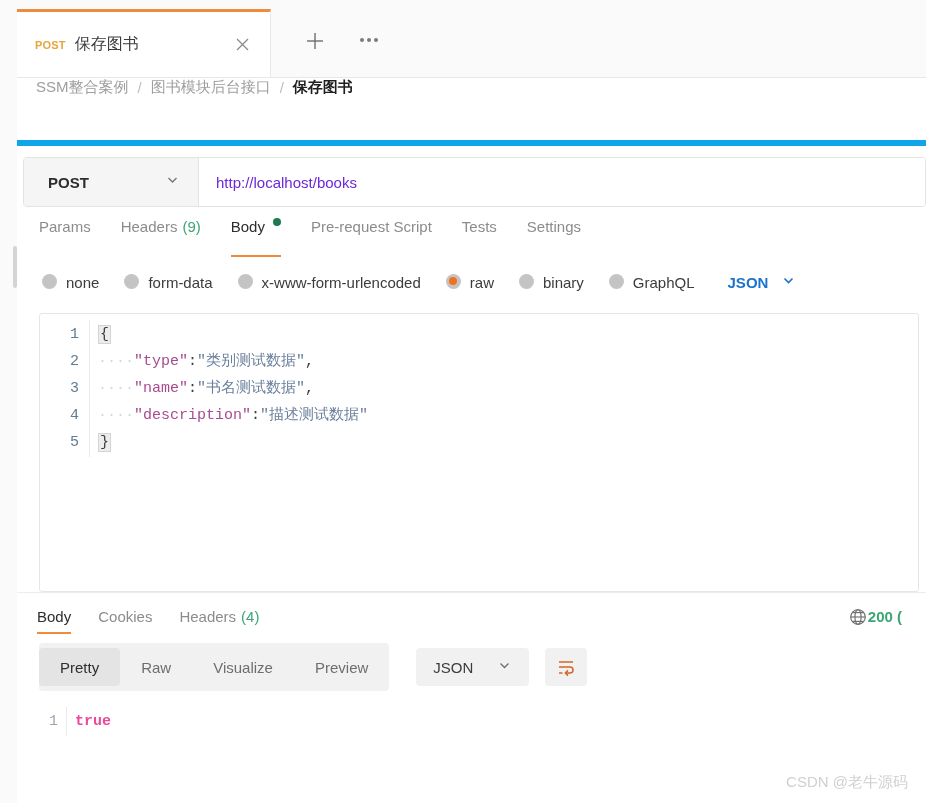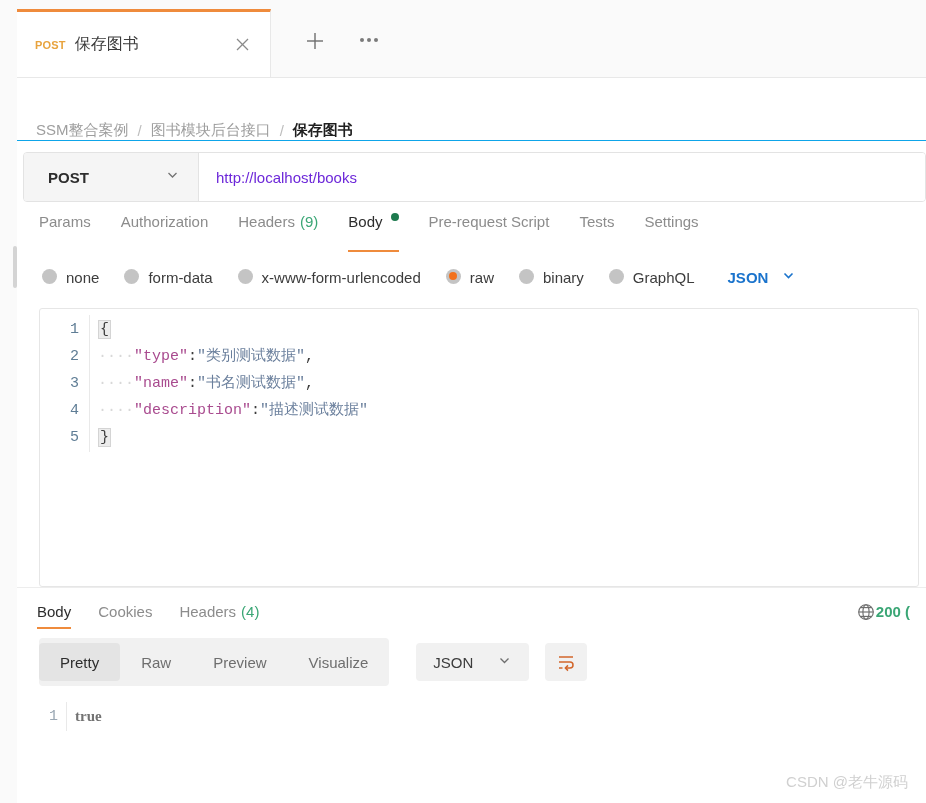--- a/index.html
+++ b/index.html
@@ -85,22 +85,22 @@
   .tab-more i {
     width: 4.5px; height: 4.5px; border-radius: 50%;
     background: #7a7a7a; display: block;
   }
 
   
   .breadcrumb-bar {
     position: relative;
     height: 62px;
     background: #ffffff;
-    border-bottom: 1px solid #0ea5e9;
-    display: flex; align-items: flex-end;
+    border-bottom: 6px solid #0ea5e9;
+    display: flex; align-items: flex-start;
   }
   .breadcrumb {
     margin-left: 19px;
     display: flex; align-items: center;
     font-size: 15px;
   }
   .crumb { color: #9e9e9e; }
   .crumb.current { color: #1f1f1f; font-weight: bold; }
   .crumb-sep { color: #bdbdbd; margin: 0 9px; }
 
@@ -266,21 +266,21 @@
     white-space: nowrap;
   }
   .resp-tab.active { color: #2d2d2d; }
   .resp-tab.active::after {
     content: ""; position: absolute;
     left: 0; right: 0; bottom: 6px;
     height: 2px; background: #ef8b3c;
   }
   .resp-tab .count { color: #3aa675; margin-left: 5px; }
   .status-area {
-    position: absolute; right: 8px; top: 0; height: 47px;
+    position: absolute; right: 16px; top: 0; height: 47px;
     display: flex; align-items: center; 
     padding-right: 8px;
   }
   .globe-icon { color: #6e6e6e; display: flex; align-items: center; }
   .status-code {
     font-size: 15px; color: #3aa675; font-weight: bold;
     white-space: nowrap;
   }
 
   
@@ -324,21 +324,21 @@
 
   
   .resp-body {
     position: relative;
     height: 58px;
     font-family: "Liberation Mono", monospace;
     font-size: 15px; line-height: 27px;
     padding-top: 14px;
   }
   .resp-body .code-line .ln { color: #9aa7b3; width: 58px; padding-right: 17px; }
-  .resp-true { color: #737373; font-weight: bold; font-family: Liberation Serif, serif; }
+  .resp-true { color: #ec4899; font-weight: bold; }
 
   
   .watermark {
     position: absolute; right: 18px; bottom: 11px;
     font-size: 15px; color: #d0d0d0;
     white-space: nowrap;
   }
 </style>
 </head>
 <body>
@@ -397,23 +397,20 @@
         </div>
         <div class="url-input">http://localhost/books</div>
       </div>
     </div>
 
     <div class="req-tabs">
       <div class="req-tab">
         <span>Params</span>
       </div>
       <div class="req-tab">
-        <span>Authorization</span>
-      </div>
-      <div class="req-tab">
         <span>Headers</span>
         <span class="count">(9)</span>
       </div>
       <div class="req-tab active">
         <span>Body</span>
         <span class="greendot"></span>
       </div>
       <div class="req-tab">
         <span>Pre-request Script</span>
       </div>
@@ -514,22 +511,22 @@
           </svg>
         </span>
         <span class="status-code">200 (</span>
       </div>
     </div>
 
     <div class="resp-toolbar">
       <div class="seg-group">
         <div class="seg active">Pretty</div>
         <div class="seg">Raw</div>
+        <div class="seg">Visualize</div>
         <div class="seg">Preview</div>
-        <div class="seg">Visualize</div>
       </div>
       <div class="resp-format">
         <span>JSON</span>
         <span class="caret">
           <svg width="15" height="15" viewBox="0 0 15 15" fill="none" stroke="currentColor" stroke-width="1.3">
             <polyline points="3.5,5.5 7.5,9.5 11.5,5.5"></polyline>
           </svg>
         </span>
       </div>
       <div class="wrap-btn">

